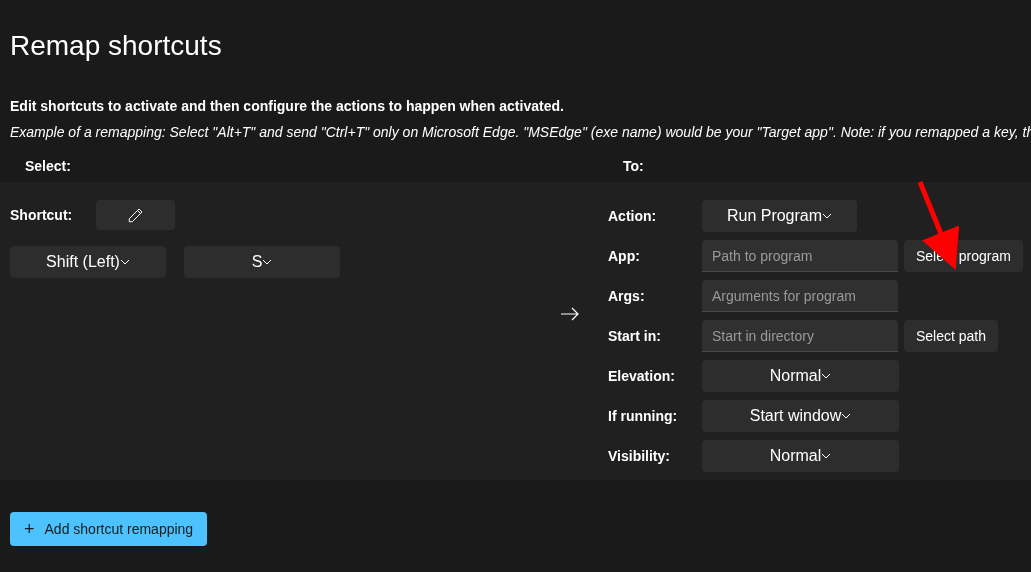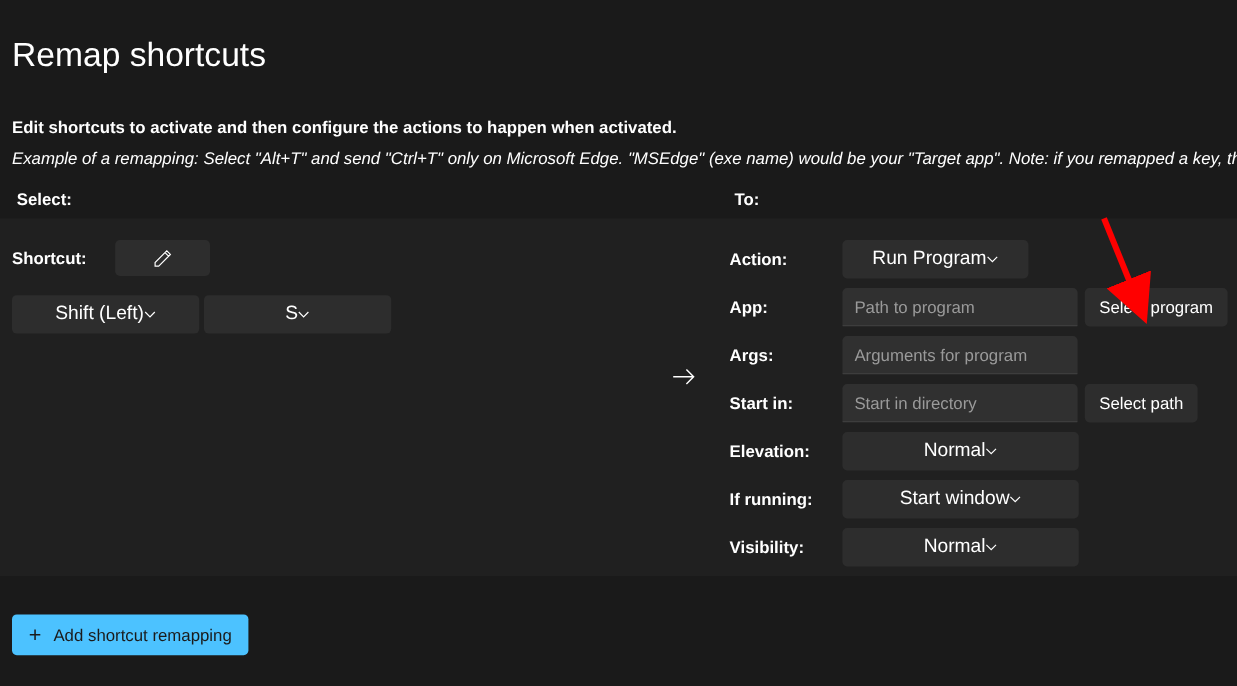--- a/index.html
+++ b/index.html
@@ -29,21 +29,21 @@
     }
     .example {
       font-size: 14px;
       font-style: italic;
       padding: 10px 0 0 10px;
       color: #ffffff;
       white-space: nowrap;
     }
     .header-row {
       display: flex;
-      padding: 18px 0 0 14px;
+      padding: 18px 0 0 25px;
       font-size: 14px;
       font-weight: 600;
     }
     .header-select { width: 598px; }
     .header-to { }
     .mapping-row {
       background: #202020;
       margin-top: 8px;
       display: flex;
       align-items: flex-start;
@@ -87,21 +87,21 @@
       width: 79px;
       height: 30px;
       border-radius: 4px;
       display: flex;
       align-items: center;
       justify-content: center;
       cursor: pointer;
     }
     .key-row {
       display: flex;
-      gap: 4px;
+      gap: 18px;
       margin-top: 16px;
     }
     .combo {
       background: #2d2d2d;
       border: none;
       color: #ffffff;
       height: 32px;
       border-radius: 4px;
       padding: 0 10px;
       font-size: 16px;

